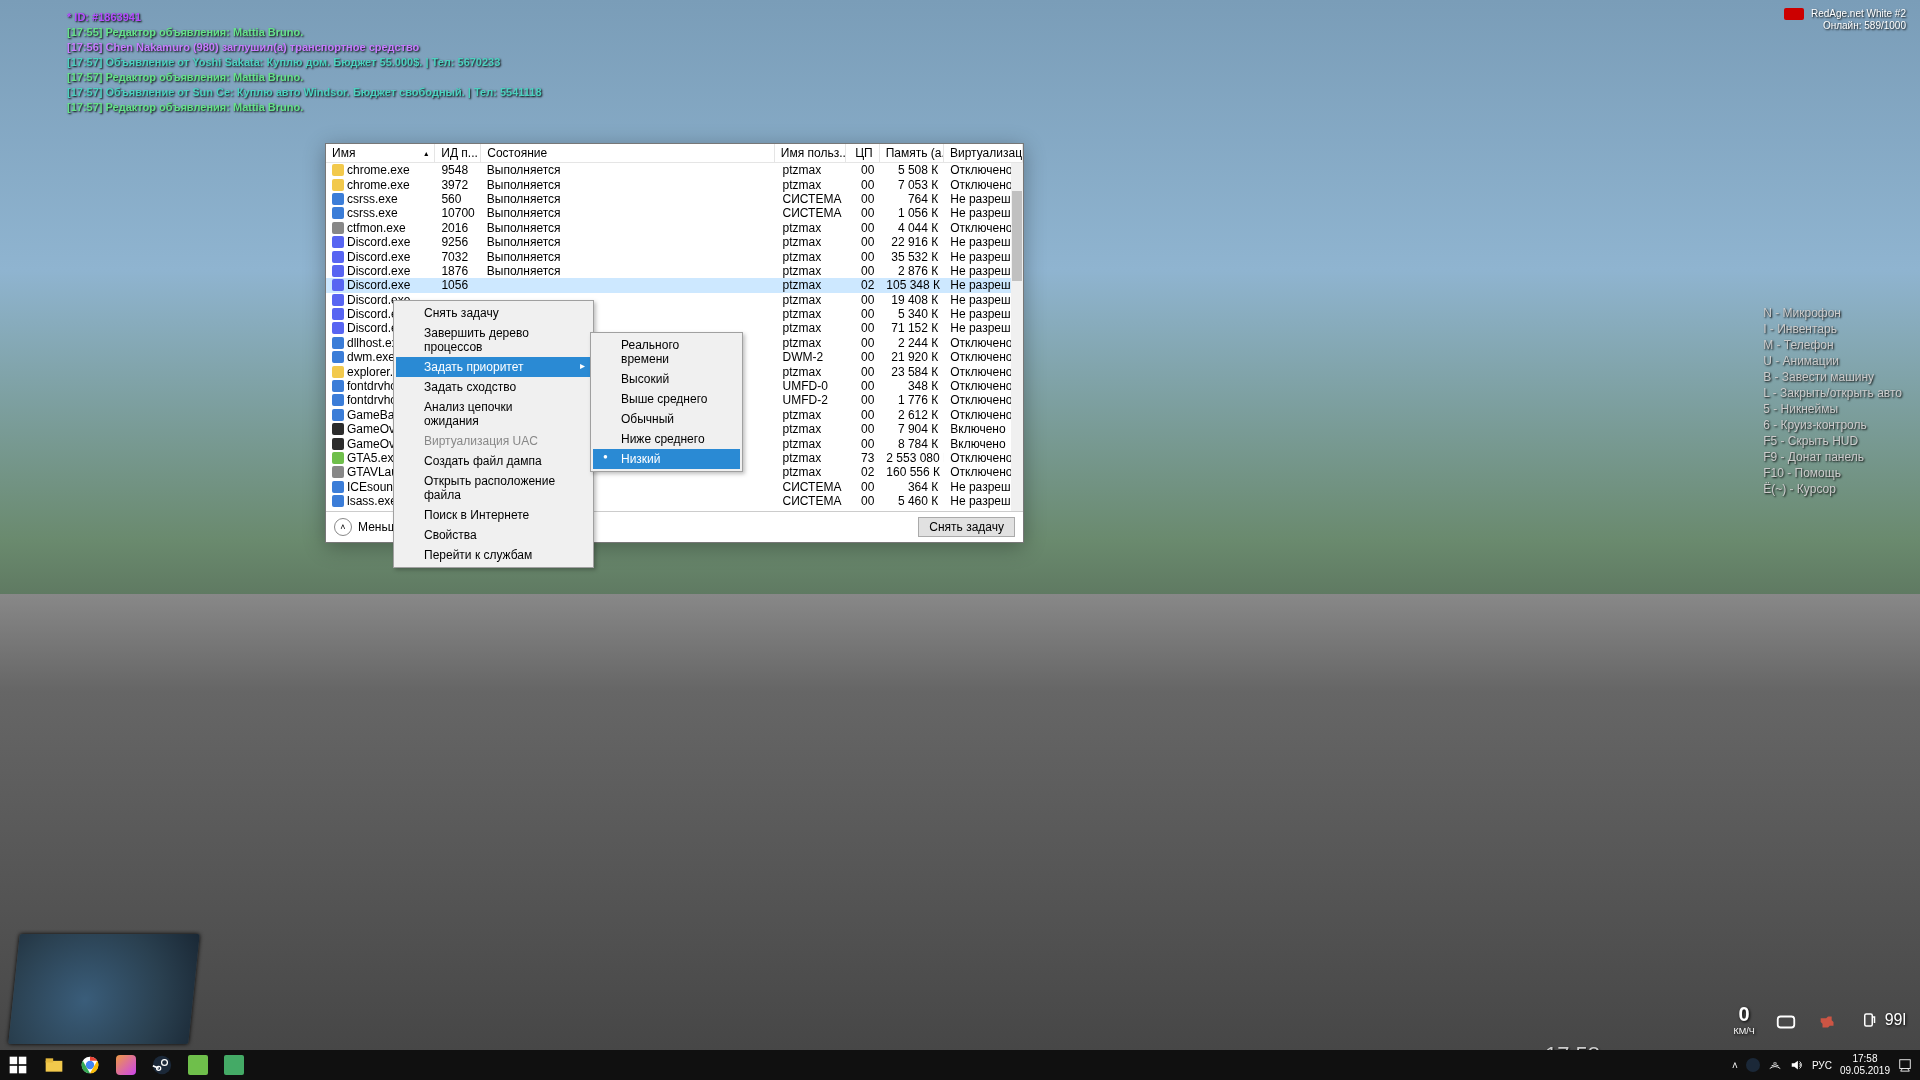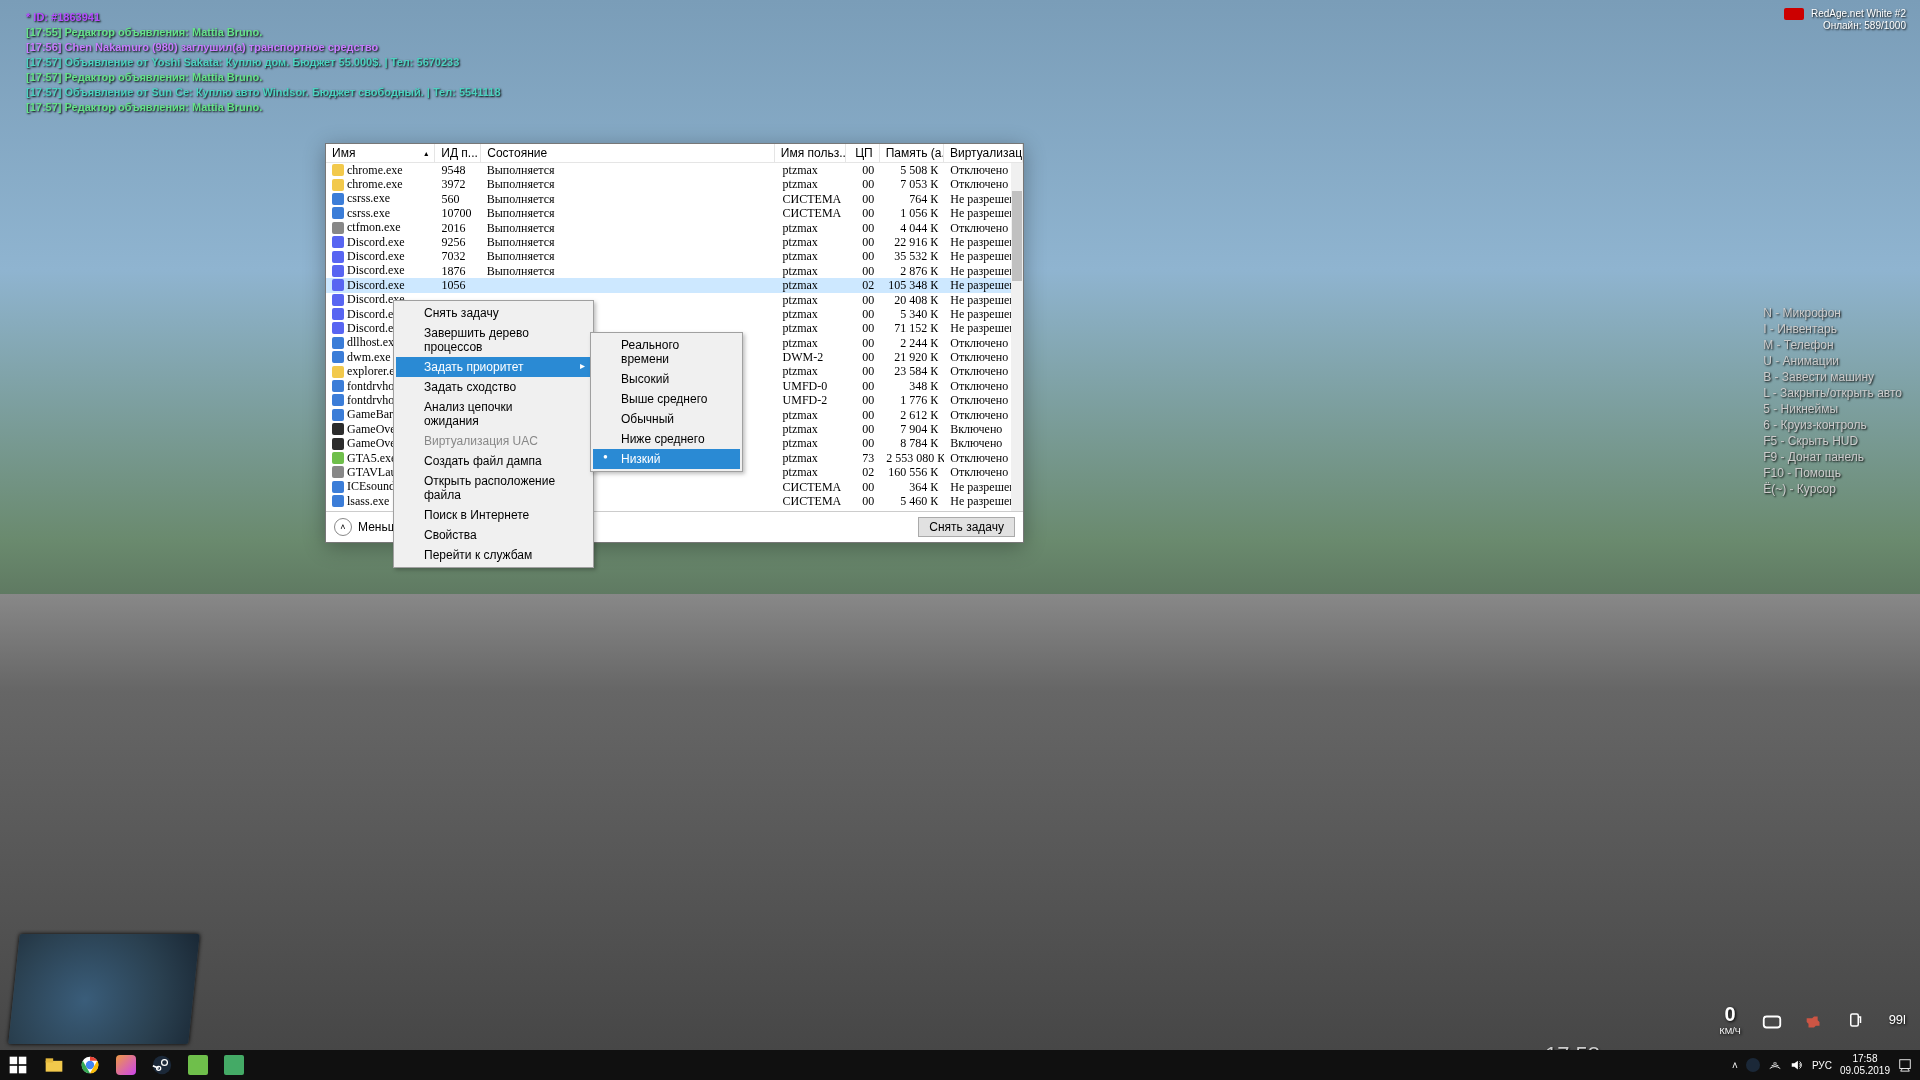--- a/index.html
+++ b/index.html
@@ -1,19 +1,19 @@
 <!DOCTYPE html>
 <html><head>
 <meta charset="utf-8">
 <style>
 html, body { margin:0; padding:0; width:1440px; height:810px; overflow:hidden; font-family:"Segoe UI", Tahoma, sans-serif; font-size:12px; background:#000; }
 .game-bg { position:absolute; inset:0; background:linear-gradient(to bottom, #7a9db8 0%, #8fb4d0 25%, #6a8a6e 50%, #4a5a4a 65%, #3a3a3a 100%); }
 .road { position:absolute; left:0; right:0; top:55%; bottom:0; background:linear-gradient(to bottom, #888 0%, #666 20%, #444 100%); }
 .chat { position:absolute; left:26px; top:10px; font-size:11px; font-weight:bold; text-shadow:1px 1px 2px #000; line-height:15px; }
-.chat div { white-space:nowrap; }
+.chat div { white-space:nowrap;margin-left:41px; }
 .server-info { position:absolute; right:14px; top:8px; text-align:right; color:#fff; font-size:10px; text-shadow:1px 1px 2px #000; }
 .server-logo { display:inline-block; width:20px; height:12px; background:#c00; border-radius:2px; vertical-align:middle; margin-right:4px; position:relative; }
 .controls { position:absolute; right:18px; top:305px; font-size:12px; color:#ccc; text-shadow:1px 1px 2px #000; line-height:16px; }
 .hud { position:absolute; right:14px; bottom:44px; display:flex; gap:20px; align-items:center; color:#fff; text-shadow:1px 1px 3px #000; }
 .hud-item { display:flex; flex-direction:column; align-items:center; font-size:13px; }
 .hud-item b { font-size:20px; }
 .hud-icon { width:22px; height:18px; display:inline-block; }
 .time-game { position:absolute; right:14px; bottom:20px; color:#ccc; font-size:14px; text-shadow:1px 1px 2px #000; }
 .money { position:absolute; right:14px; bottom:4px; color:#fff; font-size:15px; text-shadow:1px 1px 2px #000; }
 .minimap { position:absolute; left:14px; bottom:36px; width:180px; height:110px; background:radial-gradient(circle at 40% 60%, #3a5d7a 0%, #2a4050 60%, #1a2835 100%); border-radius:2px; box-shadow:0 0 4px #000; transform:skewX(-6deg); }
@@ -27,21 +27,21 @@
 .tm-menu { padding:2px 6px 3px; font-size:12px; }
 .tm-menu span { padding:2px 8px; display:inline-block; }
 .tm-tabs { display:flex; border-bottom:1px solid #ccc; padding-left:3px; padding-top:2px; background:#fff; }
 .tm-tab { padding:3px 8px 4px; border:1px solid transparent; border-bottom:none; margin-bottom:-1px; font-size:12px; cursor:default; }
 .tm-tab.active { border-color:#ccc; background:#fff; border-bottom:1px solid #fff; }
 .tm-headers { display:flex; border-bottom:1px solid #e5e5e5; background:#fff; font-size:12px; height:18px; align-items:center; }
 .tm-h { padding:2px 6px; border-right:1px solid #e5e5e5; overflow:hidden; white-space:nowrap; }
 .tm-body { height:348px; overflow:hidden; position:relative; }
 .tm-scroll { position:absolute; right:0; top:0; bottom:0; width:12px; background:#f0f0f0; }
 .tm-thumb { position:absolute; right:1px; top:28px; width:10px; height:90px; background:#c0c0c0; }
-.tm-row { display:flex; height:14.4px; font-size:12px;font-family:Liberation Serif, serif; }
+.tm-row { display:flex; height:14.4px; align-items:center; font-size:12px; }
 .tm-row.selected { background:#cde8ff; }
 .tm-cell { padding:0 6px; overflow:hidden; white-space:nowrap; text-overflow:clip; }
 .col-name { width:105px; display:flex; align-items:center; gap:3px; }
 .col-pid { width:36px; text-align:left; }
 .col-state { width:306px; }
 .col-user { width:64px; }
 .col-cpu { width:22px; text-align:right; }
 .col-mem { width:56px; text-align:right; }
 .col-virt { width:72px; }
 .proc-icon { width:12px; height:12px; display:inline-block; flex-shrink:0; border-radius:2px; }
@@ -119,21 +119,21 @@
   <span class="hud-icon">
     <svg viewBox="0 0 24 24">
         <path d="M4 8h6l2-2h4v4l2 2v4h-4l-2 2H6v-4l-2-2z" fill="#c54"></path>
       </svg>
   </span>
   <span style="display:flex;align-items:center;gap:4px;">
     <svg class="hud-icon" viewBox="0 0 24 24">
         <rect x="5" y="4" width="10" height="16" rx="2" fill="none" stroke="#fff" stroke-width="2"></rect>
         <path d="M15 8h3v8" stroke="#fff" stroke-width="2" fill="none"></path>
       </svg>
-    <span style="font-size:13px;margin-left:18px;">99l</span>
+    <span style="font-size:16px;">99l</span>
   </span>
 </div>
 <div class="time-game" style="right:320px;bottom:12px;font-size:22px;">17:58</div>
 <div class="money" style="right:100px;bottom:12px;font-size:16px;">$4591</div>
 
 <div class="tm">
   <div class="tm-headers">
     <div class="tm-h col-name" style="justify-content:space-between;display:flex;">
         <span>Имя</span>
         <span style="font-size:8px;">▴</span>
@@ -257,21 +257,21 @@
         </div>
         <div class="tm-row">
           <div class="tm-cell col-name">
             <span class="proc-icon" style="background:#5865f2"></span>
             <span>Discord.exe</span>
           </div>
   <div class="tm-cell col-pid"></div>
           <div class="tm-cell col-state"></div>
   <div class="tm-cell col-user">ptzmax</div>
           <div class="tm-cell col-cpu">00</div>
-  <div class="tm-cell col-mem">20 408 К</div>
+  <div class="tm-cell col-mem">19 408 К</div>
           <div class="tm-cell col-virt">Не разрешено</div>
         </div>
         <div class="tm-row">
           <div class="tm-cell col-name">
             <span class="proc-icon" style="background:#5865f2"></span>
             <span>Discord.exe</span>
           </div>
   <div class="tm-cell col-pid"></div>
           <div class="tm-cell col-state"></div>
   <div class="tm-cell col-user">ptzmax</div>

